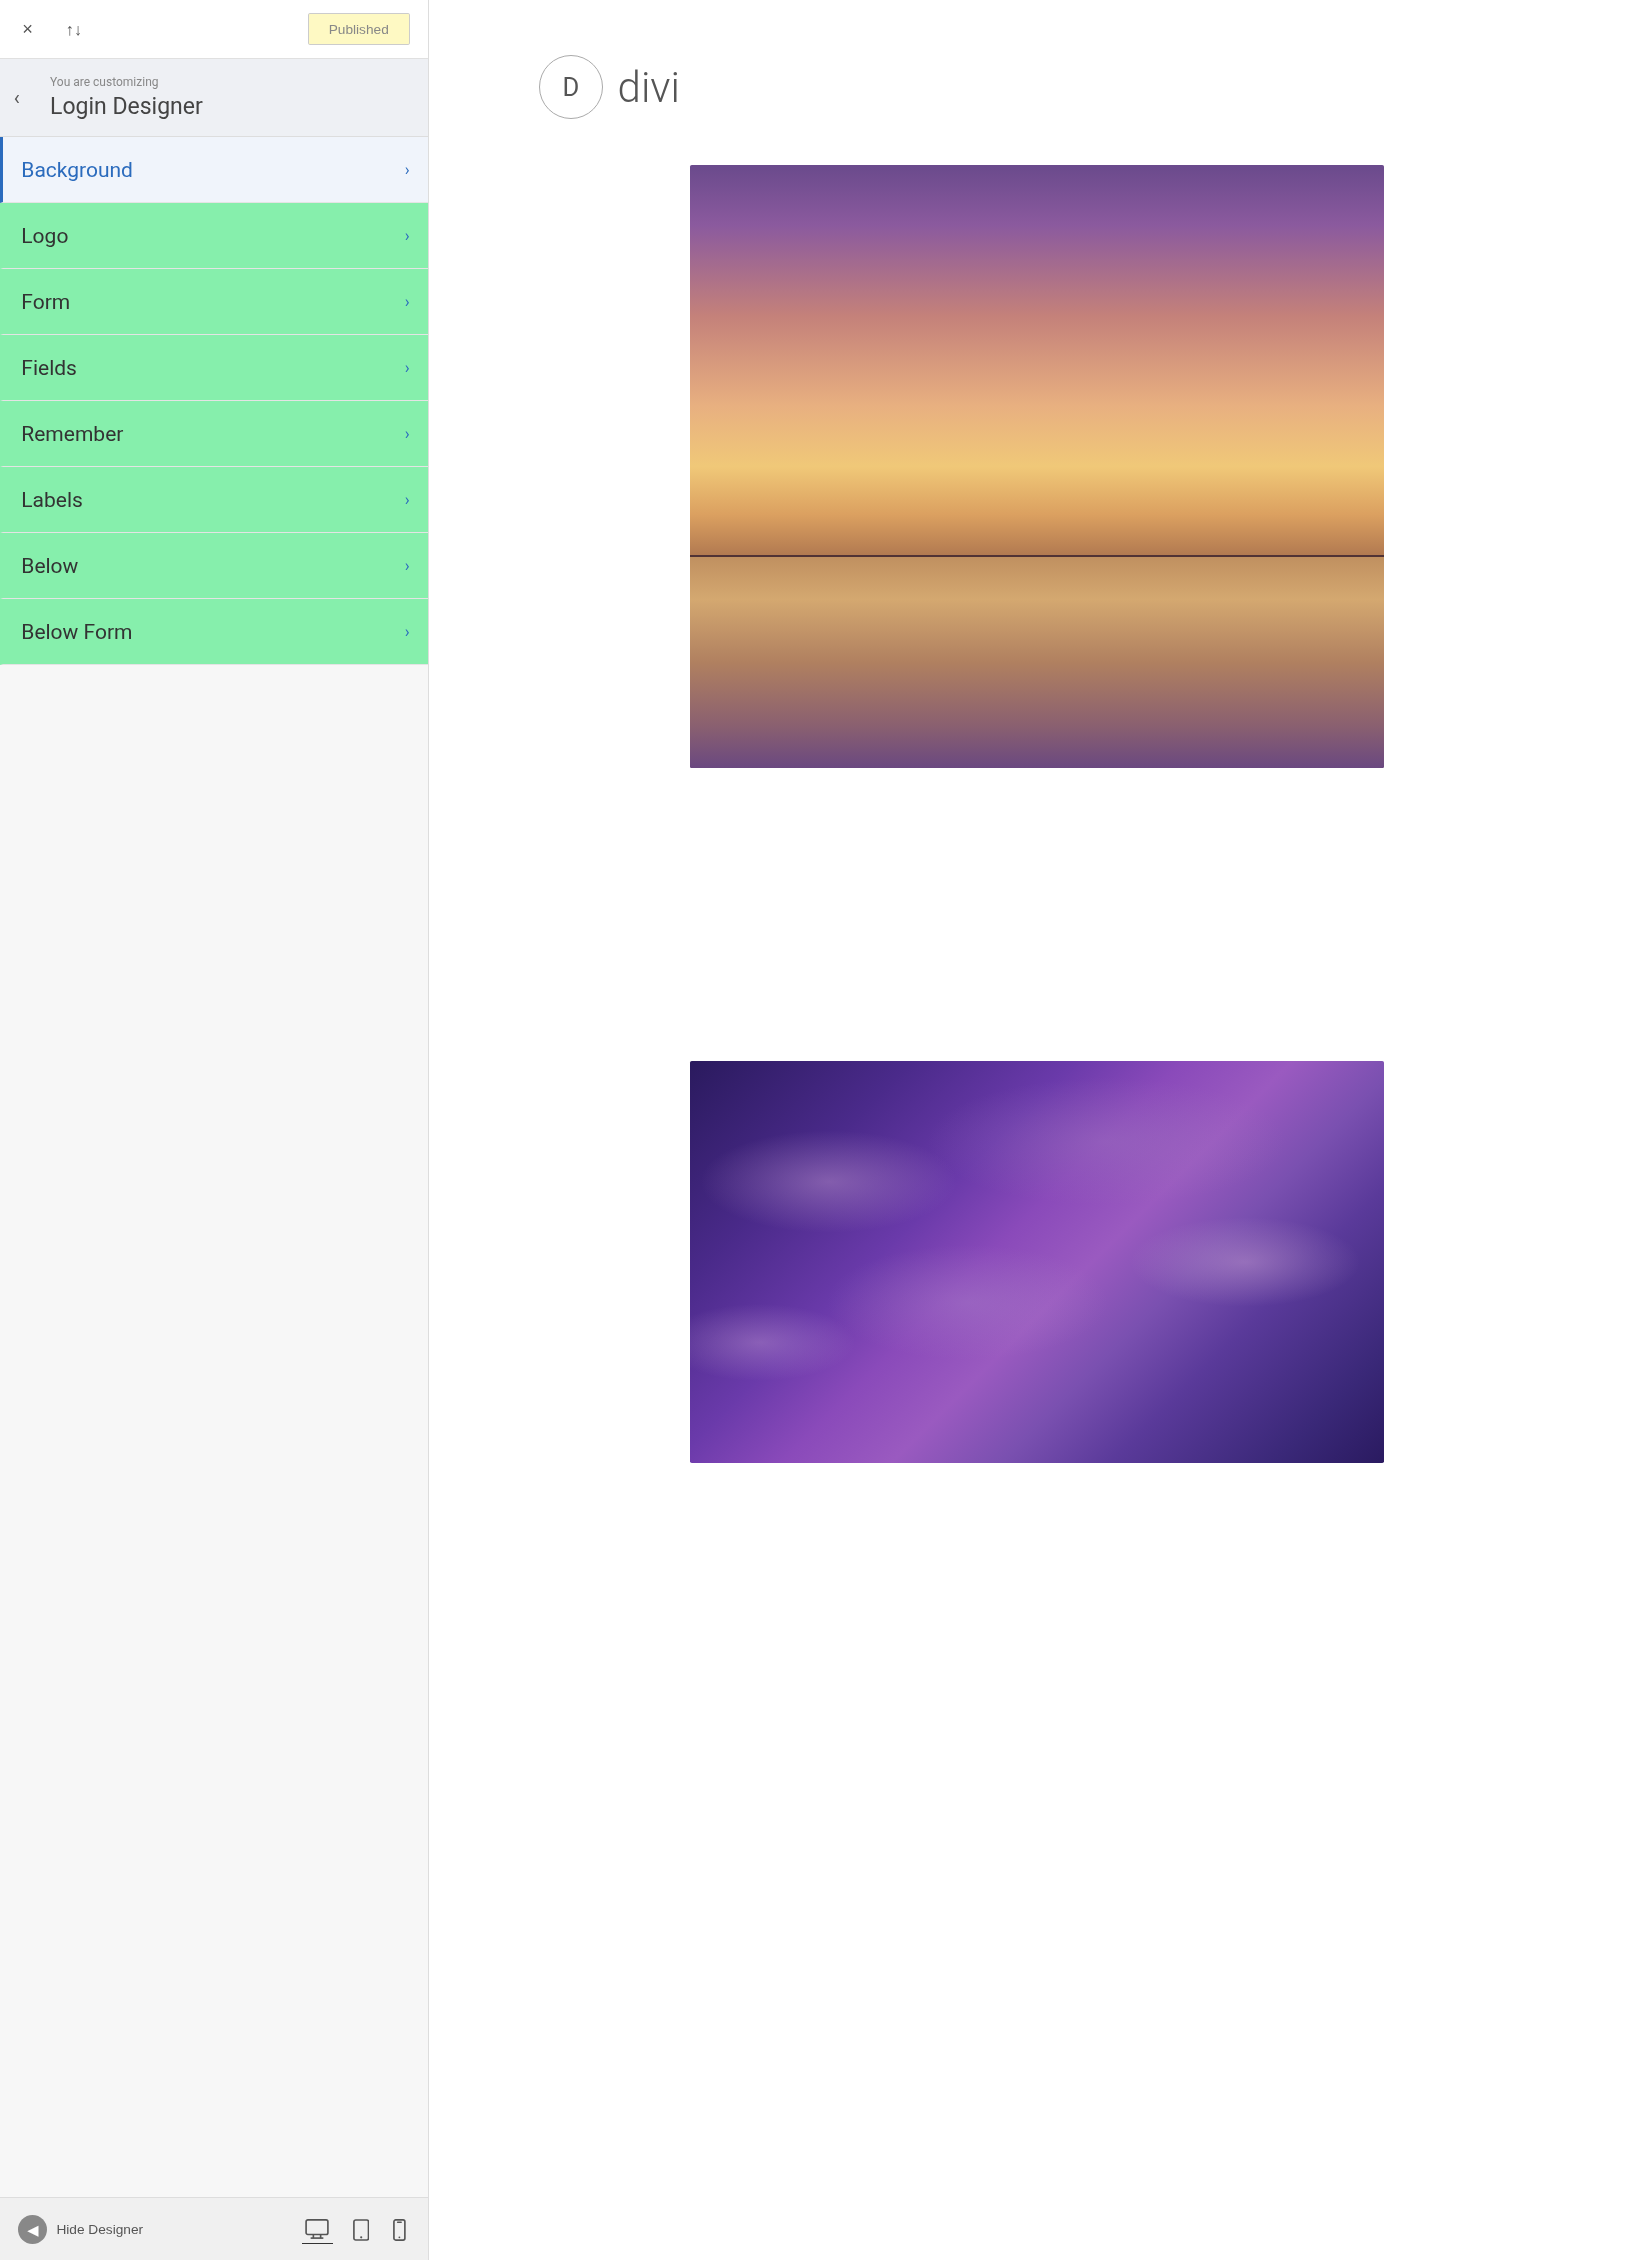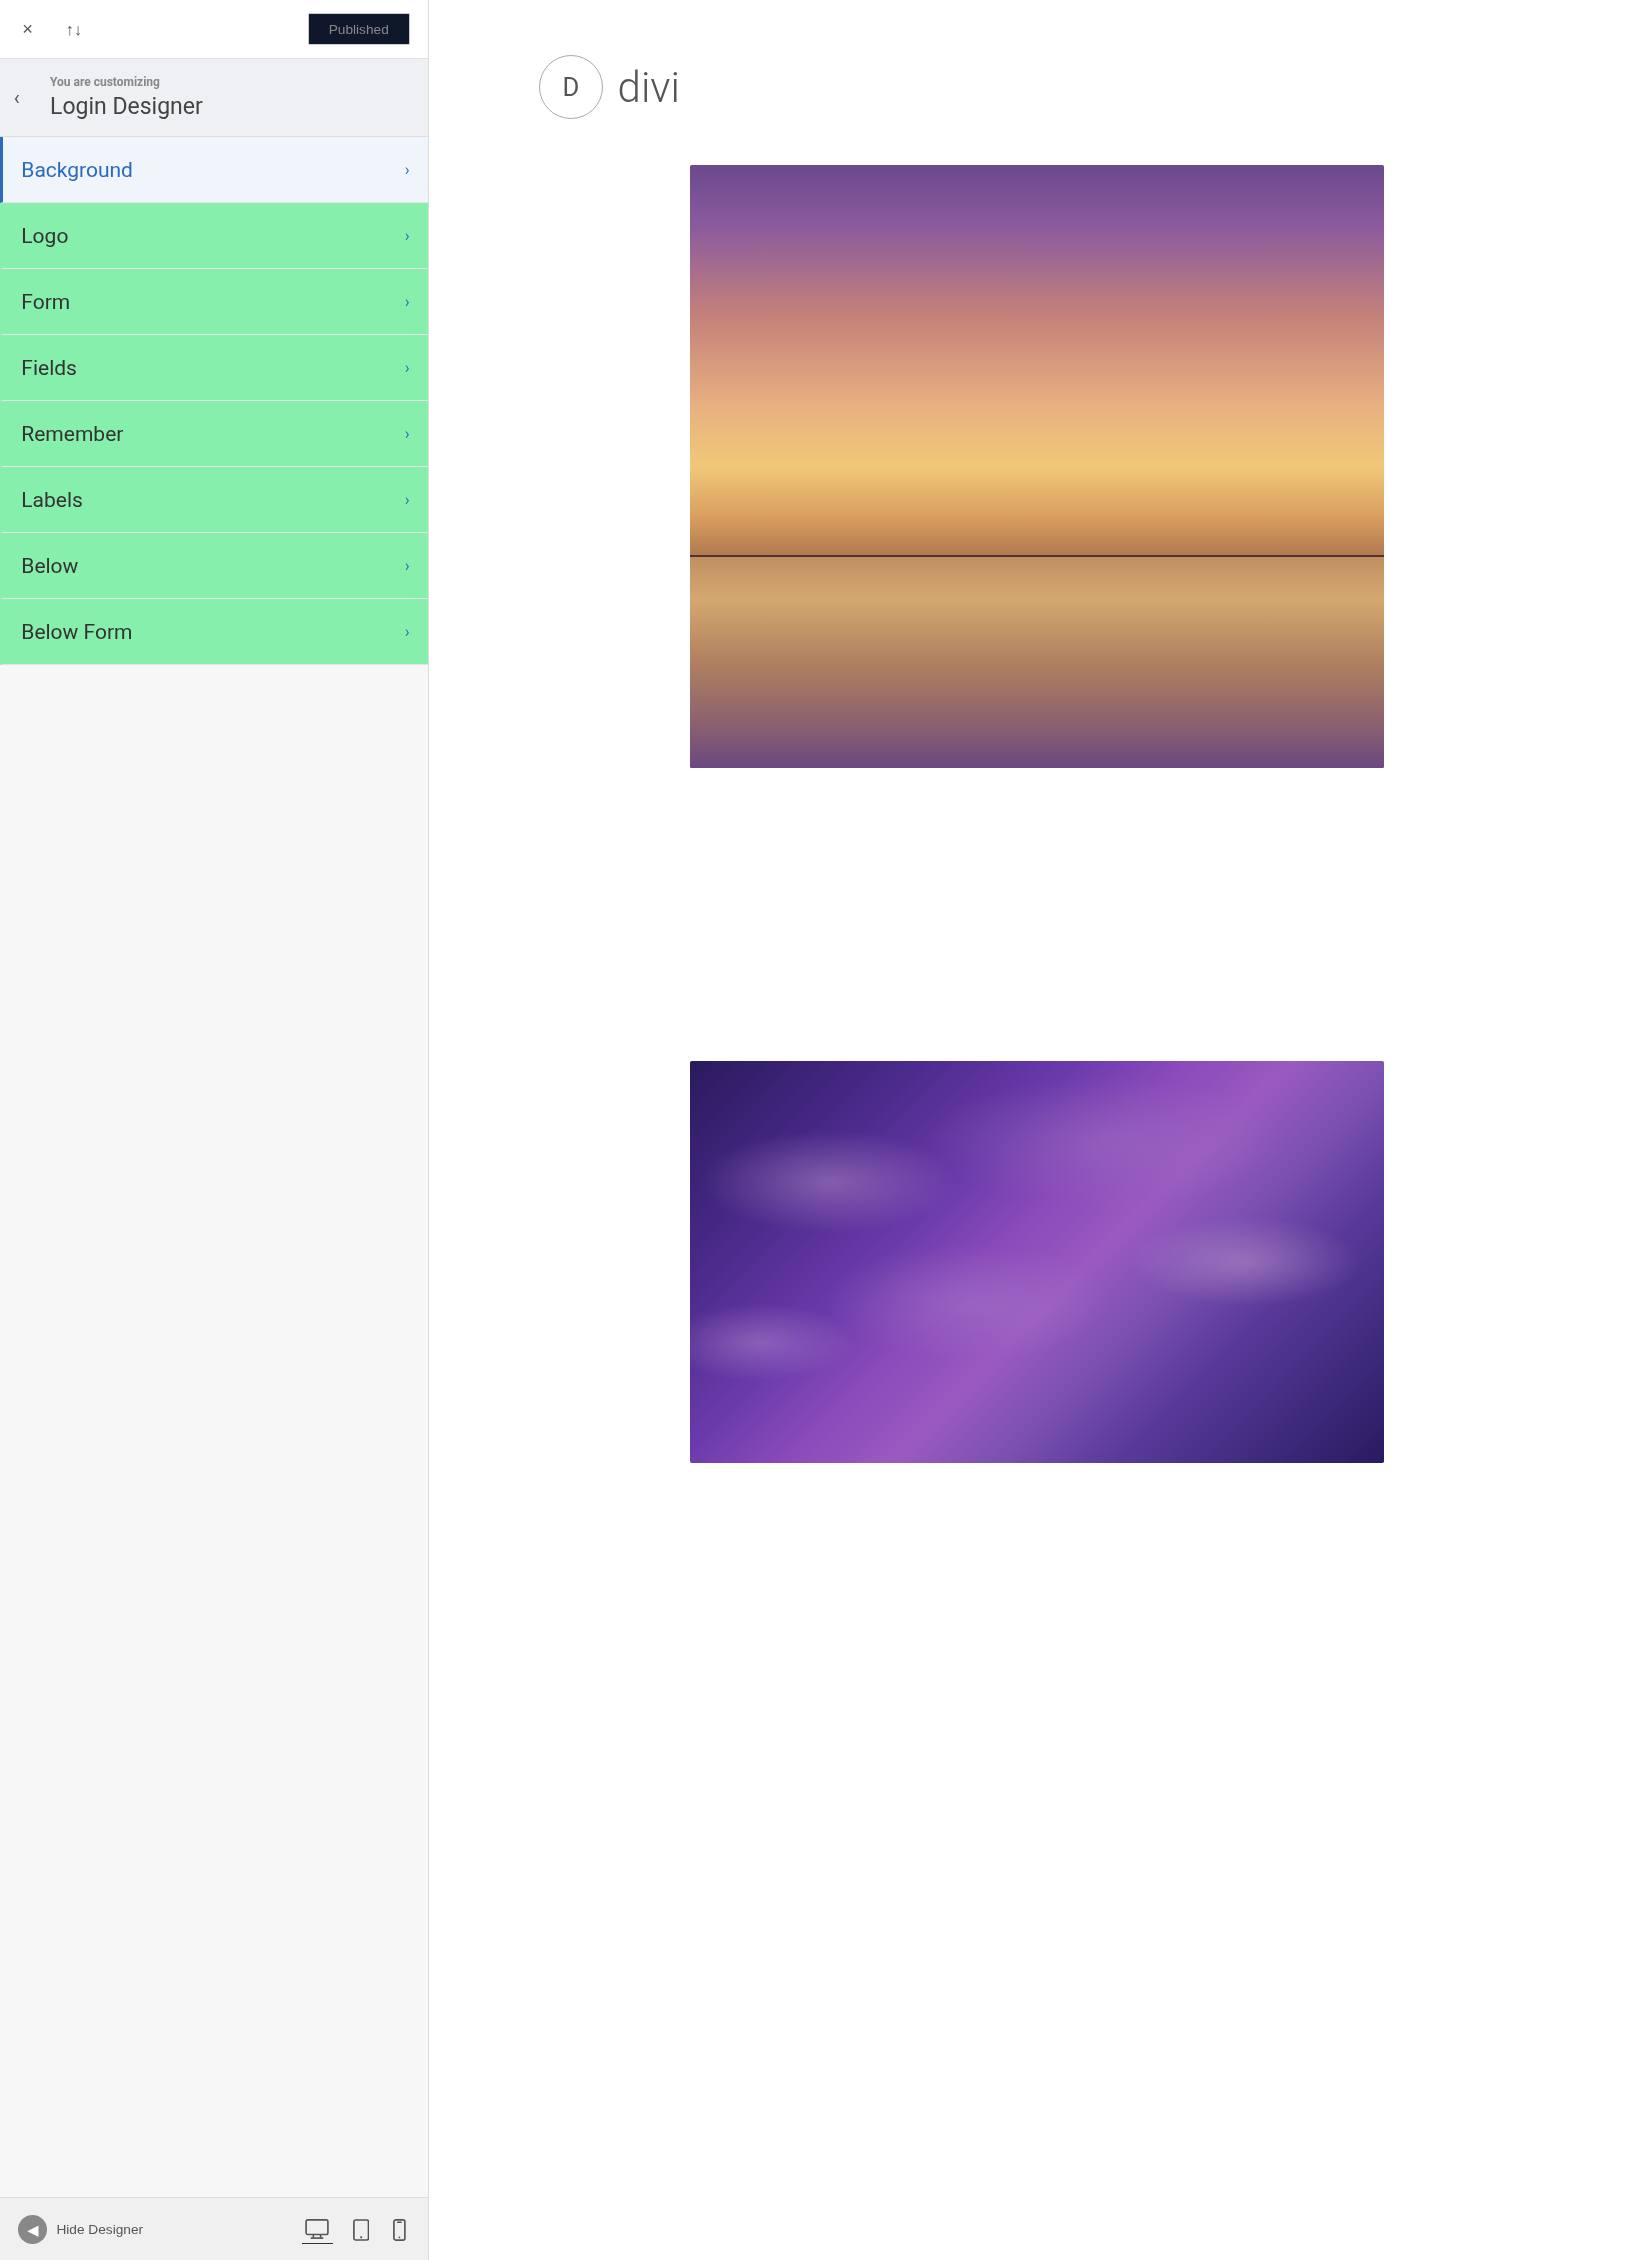--- a/index.html
+++ b/index.html
@@ -62,21 +62,21 @@
       color: #555;
       border: none;
       background: transparent;
     }
 
     .published-btn {
       margin-left: auto;
       margin-right: 9.1px;
       padding: 7.3px 20px;
       border: 0.9px solid #ccc;
-      background: #0f172a;
+      background: #fef9c3;
       color: #888;
       font-size: 13.7px;
       cursor: pointer;
       border-radius: 1.8px;
     }
 
     
     .customizing-header {
       background: #eef0f4;
       padding: 16.4px 18.3px 16.4px 50px;
@@ -91,21 +91,20 @@
       transform: translateY(-50%);
       font-size: 20px;
       color: #555;
       cursor: pointer;
     }
 
     .customizing-label {
       font-size: 12px;
       color: #888;
       margin-bottom: 3.7px;
-      font-weight: bold;
     }
 
     .customizing-title {
       font-size: 23px;
       color: #444;
       font-weight: 400;
     }
 
     
     .menu-list {

